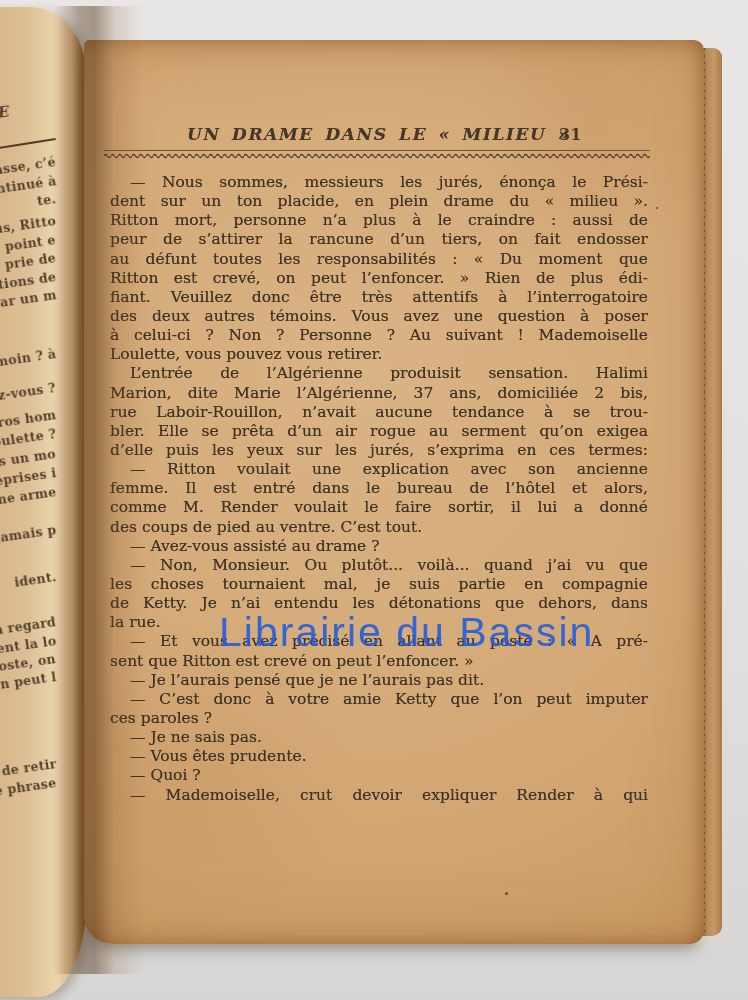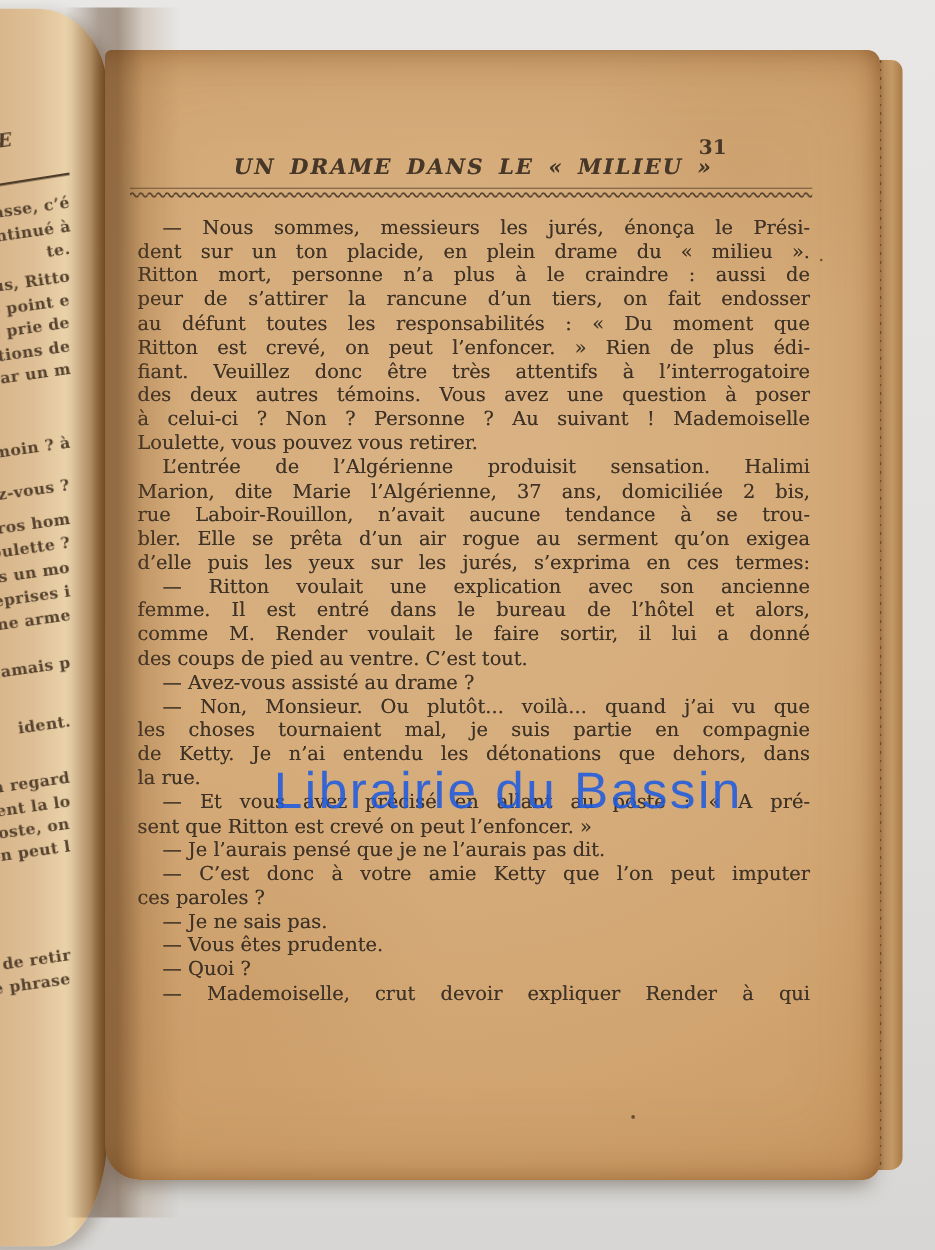--- a/index.html
+++ b/index.html
@@ -69,21 +69,21 @@
   }
 
   .header-title{
     position:absolute; left:103px; top:84px; width:318px;
     text-align:center; white-space:nowrap;
     font-style:italic; font-size:17px; font-weight:bold;
     letter-spacing:1.6px; word-spacing:4px; color:#463728;
     text-shadow:0 0 .4px rgba(70,55,40,.55);
   }
   .page-number{
-    position:absolute; left:475px; top:68px;
+    position:absolute; left:475px; top:85px;
     font-size:16px; font-weight:bold; color:#463728;
   }
   .wavy-rule{ position:absolute; left:20px; top:104px; width:546px; height:9px; }
 
   .text-block{
     position:absolute; left:26px; top:133px; width:538px;
     line-height:19.15px;
   }
   .line{
     height:19.15px; overflow:visible;

